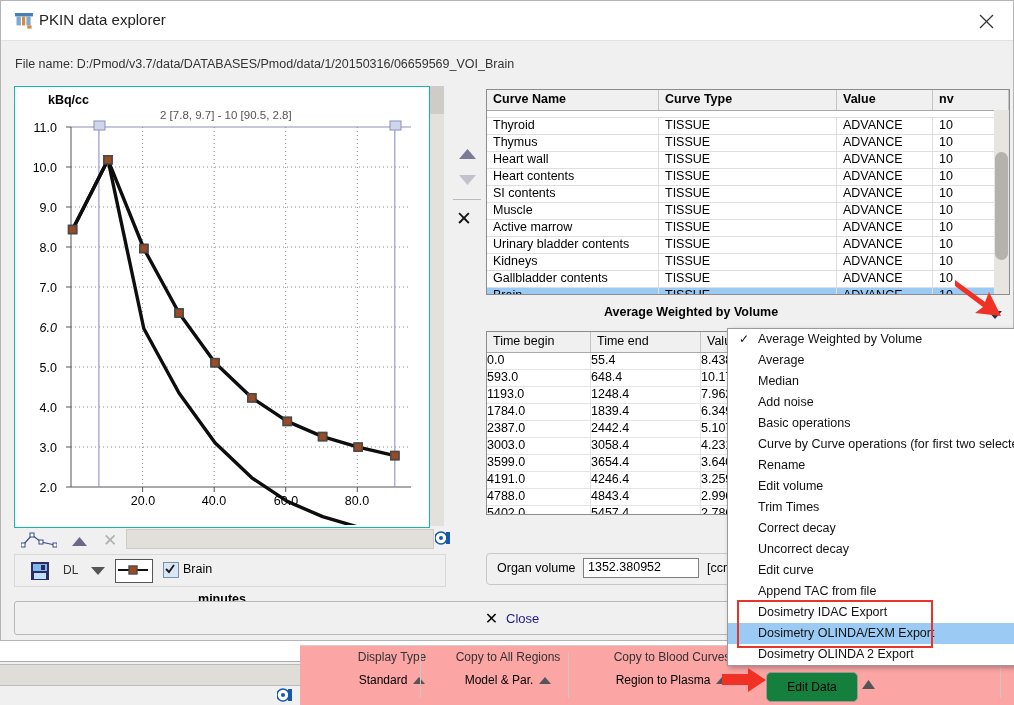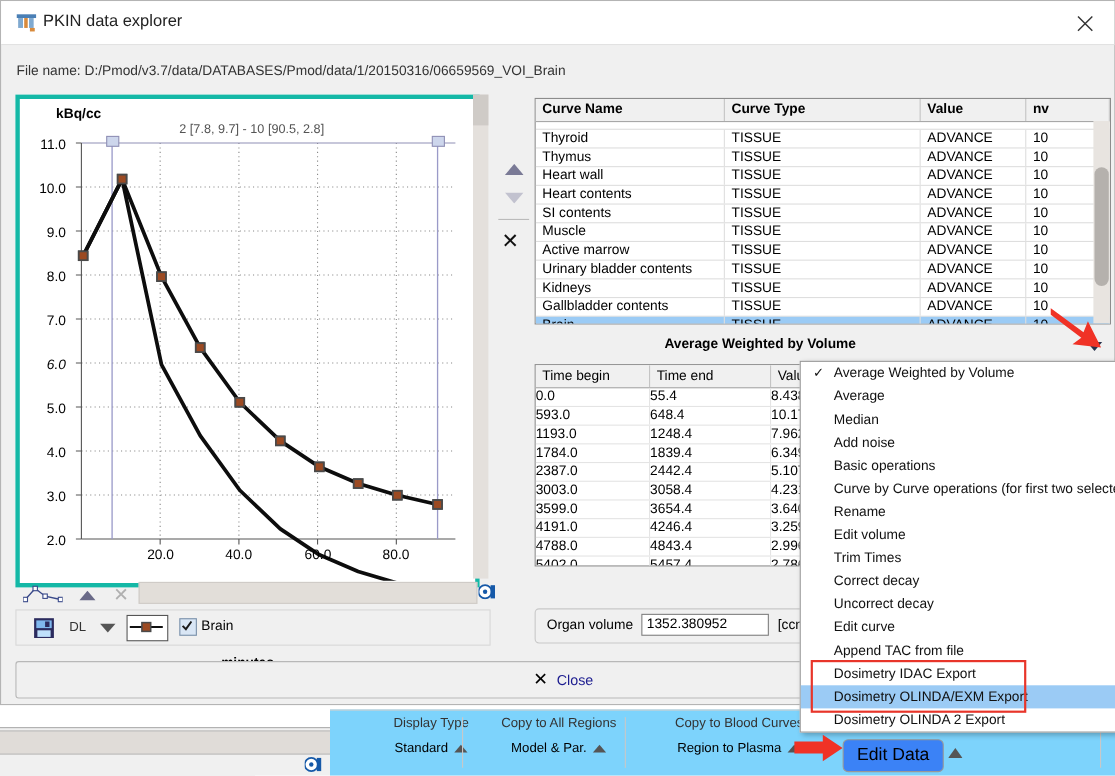--- a/index.html
+++ b/index.html
@@ -14,39 +14,39 @@
   }
   
   #background-window{position:absolute;left:0;top:0;width:1014px;height:705px;background:#f0f0f0;}
   #bg-plot{position:absolute;left:0;top:600px;width:843px;height:60px;background:#fff;border:1px solid #aaa;border-left:none;}
   #bg-plot .tick{position:absolute;top:6px;font-size:12px;color:#000;}
   #bg-scroll-v{position:absolute;left:845px;top:600px;width:22px;height:60px;background:#e8e4e0;}
   #bg-hscroll{position:absolute;left:0;top:664px;width:810px;height:20px;background:#e0dcd8;border:1px solid #bbb;border-left:none;}
   #bg-icon-1{position:absolute;left:277px;top:688px;}
   #bg-icon-2{position:absolute;left:848px;top:662px;}
 
-  #bottom-toolbar{position:absolute;left:300px;top:645px;width:714px;height:60px;background:#7dd3fc;border-top:1px solid #cfcfcf;}
+  #bottom-toolbar{position:absolute;left:300px;top:645px;width:714px;height:60px;background:#fca5a5;border-top:1px solid #cfcfcf;}
   .tb-col{position:absolute;top:4px;text-align:center;}
   .tb-col .tb-title{font-size:12px;color:#333;display:block;margin-bottom:9px;white-space:nowrap;}
   .tb-col .tb-val{font-size:12px;color:#000;white-space:nowrap;}
   .tb-sep{position:absolute;top:6px;width:1px;height:46px;background:#c8c8c8;}
   .tri-up{display:inline-block;width:0;height:0;border-left:6px solid transparent;border-right:6px solid transparent;border-bottom:7px solid #555;vertical-align:middle;margin-left:6px;}
-  #edit-data-button{position:absolute;left:766px;top:672px;width:90px;height:28px;background:#3b82f6;border:1px solid #999;border-radius:5px;display:flex;align-items:center;justify-content:center;font-size:16px;}
+  #edit-data-button{position:absolute;left:766px;top:672px;width:90px;height:28px;background:#15803d;border:1px solid #999;border-radius:5px;display:flex;align-items:center;justify-content:center;font-size:12px;}
 
   
   #dialog{position:absolute;left:0;top:0;width:1014px;height:641px;background:#f0f0f0;border:1px solid #b4b4b4;box-sizing:border-box;}
   #titlebar{position:absolute;left:0;top:0;width:1012px;height:39px;background:#fff;border-bottom:1px solid #e2e2e2;}
   #title-icon{position:absolute;left:14px;top:11px;width:18px;height:17px;}
   #title-text{position:absolute;left:38px;top:10px;font-size:15px;color:#222;}
   #title-close{position:absolute;right:8px;top:8px;width:38px;height:24px;display:flex;align-items:center;justify-content:center;cursor:pointer;}
 
   #file-name{position:absolute;left:14px;top:56px;font-size:12.5px;color:#333;}
 
   
-  #chart-panel{position:absolute;left:13px;top:85px;width:414px;height:440px;background:#fff;border:4px solid #14b8a6;}
+  #chart-panel{position:absolute;left:13px;top:85px;width:414px;height:440px;background:#fff;border:1px solid #14b8a6;}
   #chart-scrollbar{position:absolute;left:429px;top:85px;width:14px;height:440px;background:#e4e0dc;}
   #chart-scrollbar .thumb{position:absolute;left:0;top:0;width:14px;height:28px;background:#cfcbc7;}
   #yaxis-unit{position:absolute;left:46px;top:91px;font-size:12.5px;font-weight:bold;color:#000;}
   #cursor-label{position:absolute;left:158px;top:107px;font-size:11.5px;color:#555;}
   .yt{position:absolute;right:0;font-size:12.5px;color:#000;text-align:right;width:34px;}
   .xt{position:absolute;font-size:12.5px;color:#000;text-align:center;width:46px;}
   #xaxis-label{position:absolute;left:0;top:505px;width:414px;text-align:center;font-size:12.5px;font-weight:bold;color:#000;}
 
   
   #chart-tools{position:absolute;left:13px;top:527px;width:430px;height:26px;}

